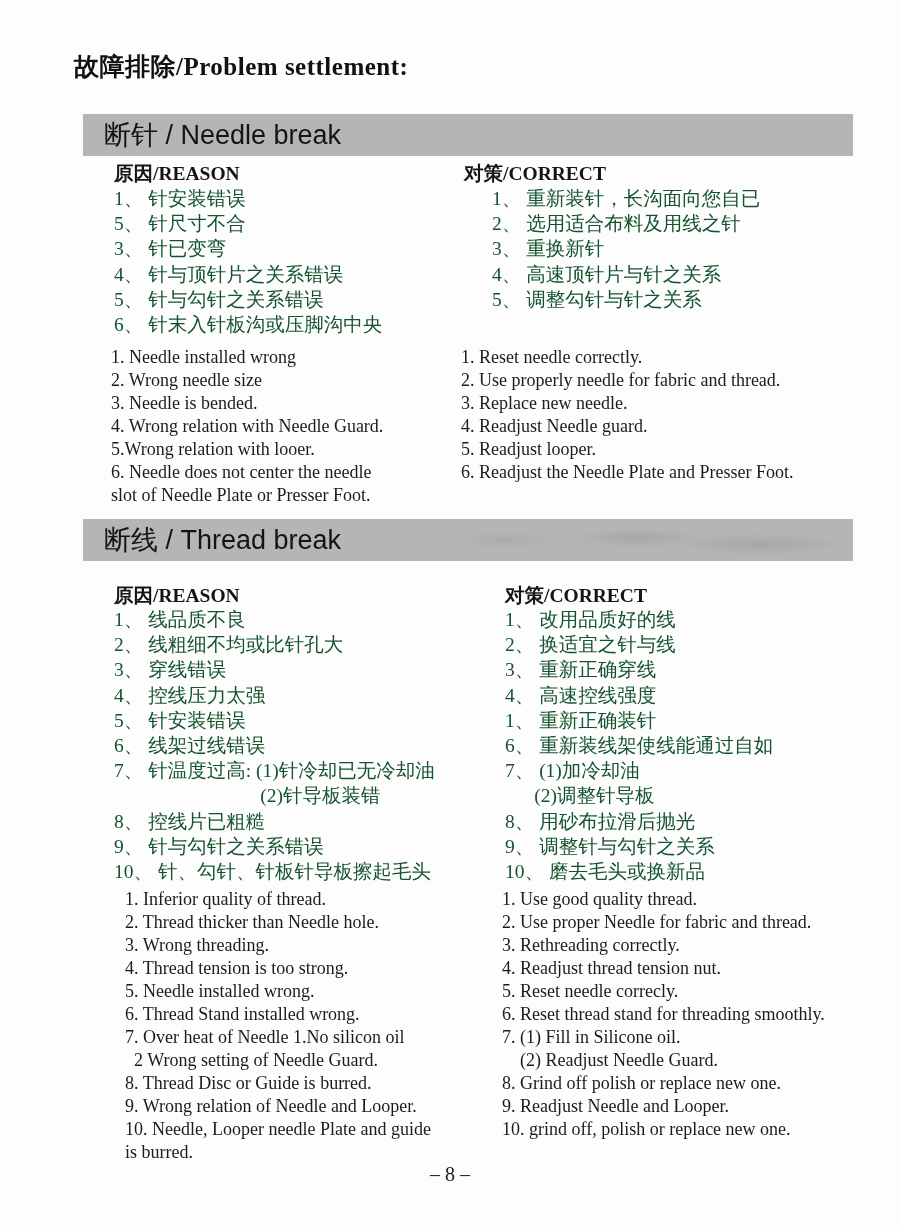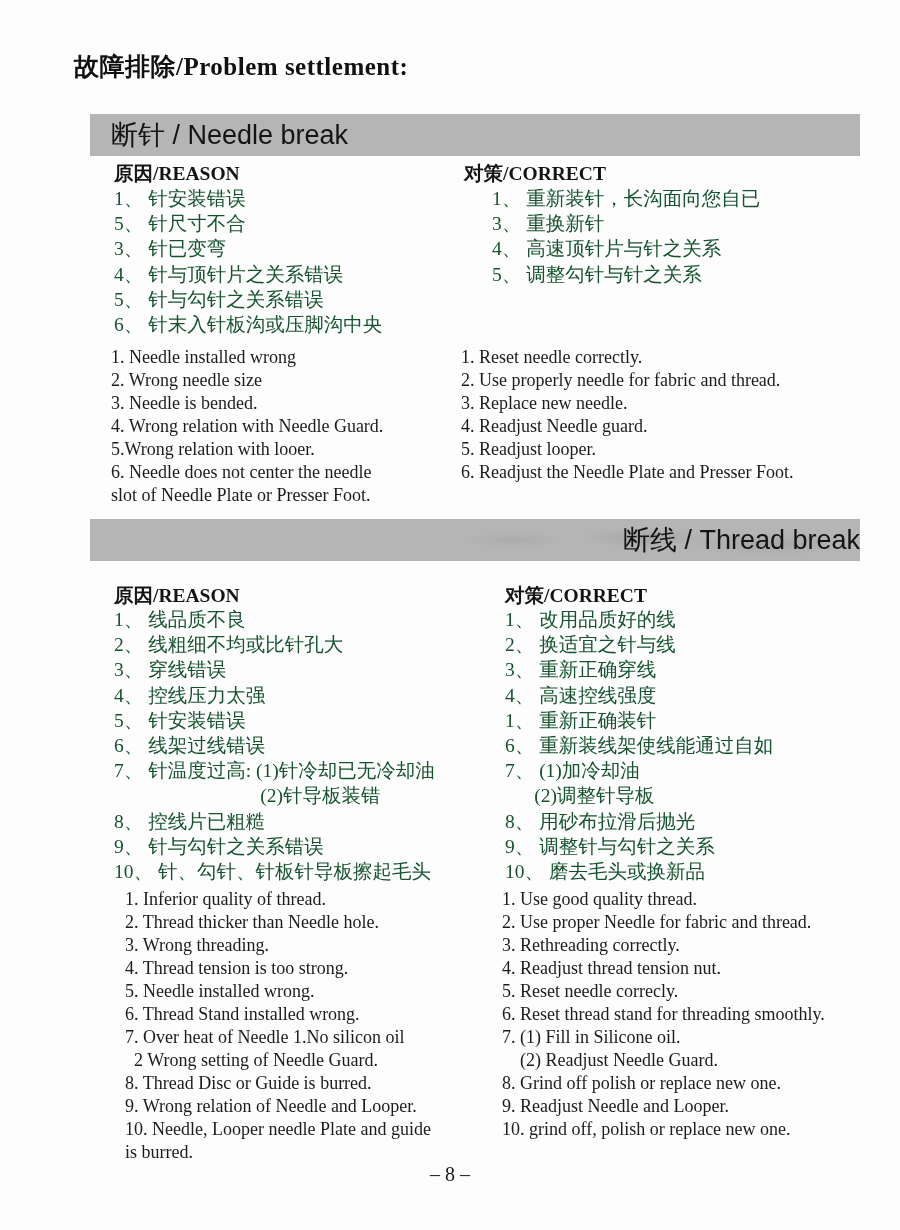--- a/index.html
+++ b/index.html
@@ -16,34 +16,33 @@
     position: absolute;
     left: 74px;
     top: 50px;
     font-size: 25px;
     font-weight: bold;
     letter-spacing: 0.5px;
     color: #111;
   }
   .bar {
     position: absolute;
-    left: 90px;
+    left: 83px;
     width: 770px;
     height: 42px;
     background: #b5b5b5;
   }
   .bar1 { top: 114px; }
   .bar2 {
     top: 519px;
     background:
       radial-gradient(ellipse 90px 14px at 72% 45%, rgba(40,40,40,0.10), transparent 70%),
       radial-gradient(ellipse 120px 16px at 88% 60%, rgba(40,40,40,0.10), transparent 70%),
       radial-gradient(ellipse 70px 12px at 55% 50%, rgba(40,40,40,0.07), transparent 70%),
       #b5b5b5;
-    text-align: right;
   }
   .bar-label {
     display: block;
     padding-left: 21px;
     line-height: 42px;
     font-family: "Liberation Sans", "DejaVu Sans", sans-serif;
     font-size: 27px;
     color: #141414;
   }
   .col-header {
@@ -105,20 +104,21 @@
   <div class="cn-list s1-rcn">
       <div class="line">1、 针安装错误</div>
       <div class="line">5、 针尺寸不合</div>
       <div class="line">3、 针已变弯</div>
       <div class="line">4、 针与顶针片之关系错误</div>
       <div class="line">5、 针与勾针之关系错误</div>
       <div class="line">6、 针末入针板沟或压脚沟中央</div>
     </div>
   <div class="cn-list s1-ccn">
       <div class="line">1、 重新装针，长沟面向您自已</div>
+      <div class="line">2、 选用适合布料及用线之针</div>
       <div class="line">3、 重换新针</div>
       <div class="line">4、 高速顶针片与针之关系</div>
       <div class="line">5、 调整勾针与针之关系</div>
     </div>
   <div class="en-list s1-ren">
       <div class="line">1. Needle installed wrong</div>
       <div class="line">2. Wrong needle size</div>
       <div class="line">3. Needle is bended.</div>
       <div class="line">4. Wrong relation with Needle Guard.</div>
       <div class="line">5.Wrong relation with looer.</div>

